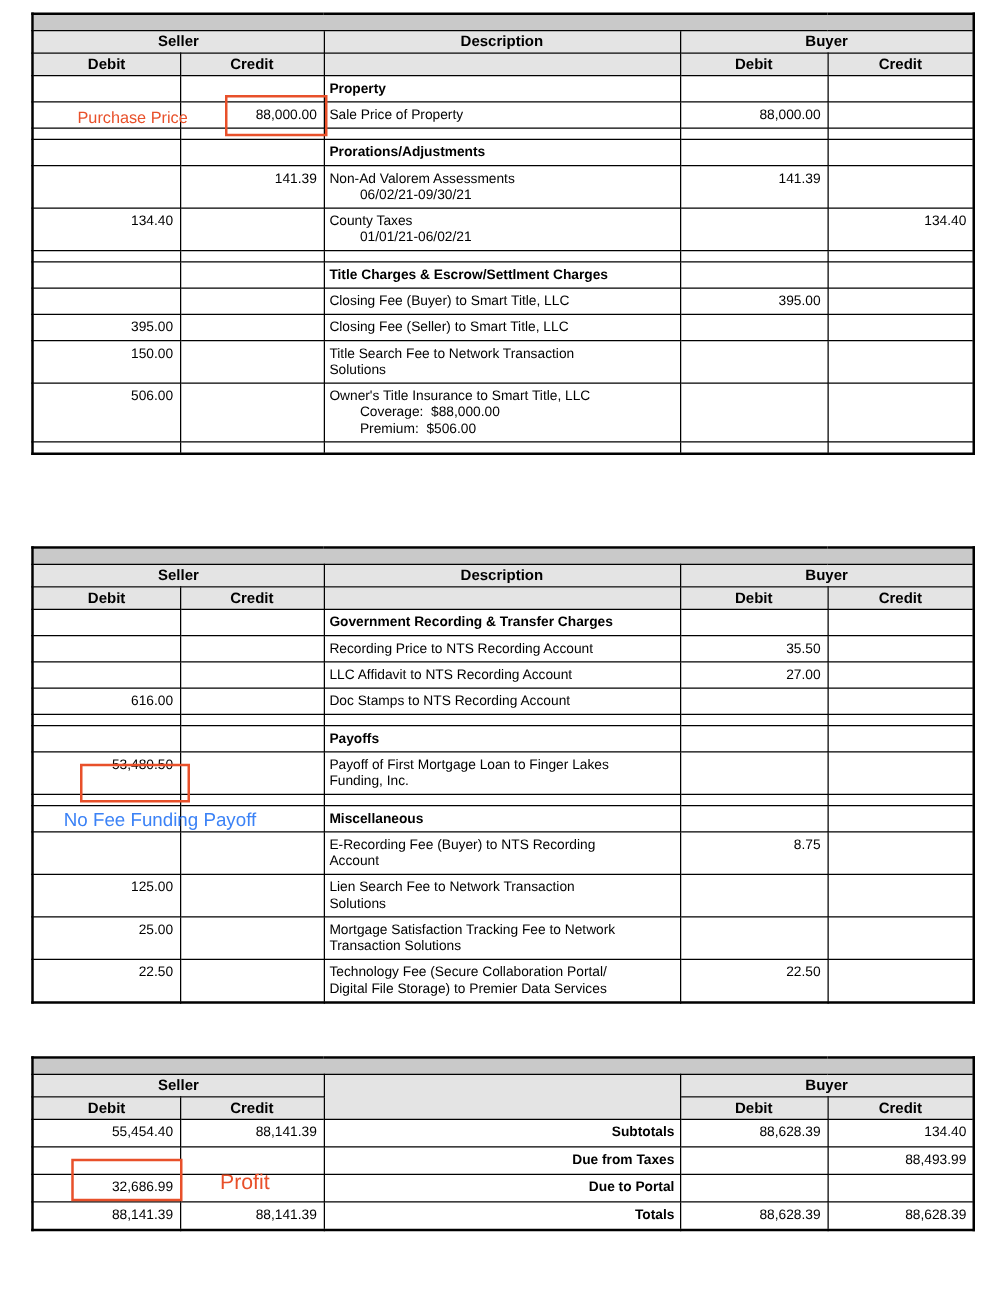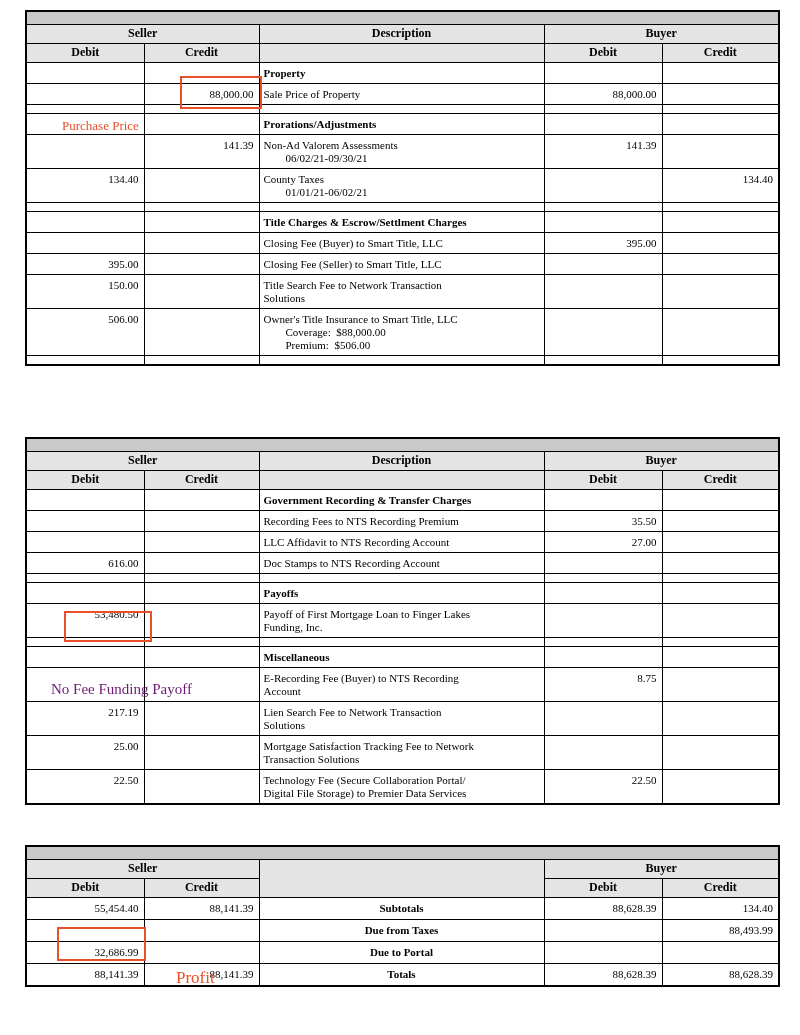--- a/index.html
+++ b/index.html
@@ -1,42 +1,42 @@
 <!DOCTYPE html>
 <html><head>
 <meta charset="utf-8">
 <style>
   html,body{margin:0;padding:0;background:#ffffff;}
   .canvas{
     position:relative;width:800px;height:1035px;background:#ffffff;
-    font-family:Liberation Serif, serif;color:#000;overflow:hidden;
+    font-family:Liberation Sans, sans-serif;color:#000;overflow:hidden;
   }
   table.ledger{
     position:absolute;left:25px;width:753px;
     border-collapse:collapse;table-layout:fixed;
     font-size:11px;border:2px solid #000;
   }
   .ledger th,.ledger td{border:1px solid #000;overflow:hidden;}
   .ledger thead th{
     font-weight:bold;font-size:12px;padding:1px 0 2px;text-align:center;
     border:1px solid #000;
   }
   .ledger tr.strip td{height:12px;padding:0;border:1px solid #000;}
   .ledger tbody td{padding:4px 4px 3px;vertical-align:top;line-height:13px;}
   .ledger td.num{text-align:right;white-space:nowrap;padding-right:5px;}
   .ledger td.desc{white-space:pre-wrap;}
   .ledger td.desc.section{font-weight:bold;}
   .ledger tr.blank td{height:8px;padding:0;}
   table.summary tbody td{padding:4px 4px 4px;}
-  table.summary tbody td.desc{text-align:center;font-weight:bold;}
+  table.summary tbody td.desc{text-align:right;font-weight:bold;}
   #table-top{top:10px;}
   #table-mid{top:437px;}
   #table-bot{top:845px;}
   .annotation{
-    position:absolute;z-index:5;line-height:1.1;white-space:nowrap;margin-top:32px;
+    position:absolute;z-index:5;line-height:1.1;white-space:nowrap;
   }
   .ann-box{
     position:absolute;z-index:4;border:2px solid #e8502a;background:transparent;
   }
   #ann-purchase-price{left:62px;top:87px;font-size:13px;}
   #box-purchase{left:180px;top:76px;width:78px;height:29px;}
   #box-payoff{left:64px;top:611px;width:84px;height:27px;}
   #ann-no-fee{left:51px;top:649px;font-size:15px;}
   #box-profit{left:57px;top:927px;width:85px;height:30px;}
   #ann-profit{left:176px;top:937px;font-size:17px;}
@@ -200,21 +200,21 @@
         <tr>
           <td class="num"></td>
           <td class="num"></td>
           <td class="desc section">Government Recording &amp; Transfer Charges</td>
           <td class="num"></td>
           <td class="num"></td>
         </tr>
         <tr>
           <td class="num"></td>
           <td class="num"></td>
-          <td class="desc">Recording Fees to NTS Recording Premium</td>
+          <td class="desc">Recording Price to NTS Recording Account</td>
           <td class="num">35.50</td>
           <td class="num"></td>
         </tr>
         <tr>
           <td class="num"></td>
           <td class="num"></td>
           <td class="desc">LLC Affidavit to NTS Recording Account</td>
           <td class="num">27.00</td>
           <td class="num"></td>
         </tr>
@@ -263,21 +263,21 @@
         </tr>
         <tr>
           <td class="num"></td>
           <td class="num"></td>
           <td class="desc">E-Recording Fee (Buyer) to NTS Recording
 Account</td>
           <td class="num">8.75</td>
           <td class="num"></td>
         </tr>
         <tr>
-          <td class="num">217.19</td>
+          <td class="num">125.00</td>
           <td class="num"></td>
           <td class="desc">Lien Search Fee to Network Transaction
 Solutions</td>
           <td class="num"></td>
           <td class="num"></td>
         </tr>
         <tr>
           <td class="num">25.00</td>
           <td class="num"></td>
           <td class="desc">Mortgage Satisfaction Tracking Fee to Network
@@ -348,17 +348,17 @@
           <td class="desc">Totals</td>
           <td class="num">88,628.39</td>
           <td class="num">88,628.39</td>
         </tr>
       </tbody>
   </table>
 
   <div class="annotation" id="ann-purchase-price" style="color: rgb(232, 80, 42);">Purchase Price</div>
   <div class="ann-box" id="box-purchase" style="border-color: rgb(232, 80, 42);"></div>
   <div class="ann-box" id="box-payoff" style="border-color: rgb(232, 80, 42);"></div>
-  <div class="annotation" id="ann-no-fee" style="color: #701a75;">No Fee Funding Payoff</div>
+  <div class="annotation" id="ann-no-fee" style="color: #3b82f6;">No Fee Funding Payoff</div>
   <div class="ann-box" id="box-profit" style="border-color: rgb(232, 80, 42);"></div>
   <div class="annotation" id="ann-profit" style="color: rgb(232, 80, 42);">Profit</div>
 
 </div>
 
 </body></html>

